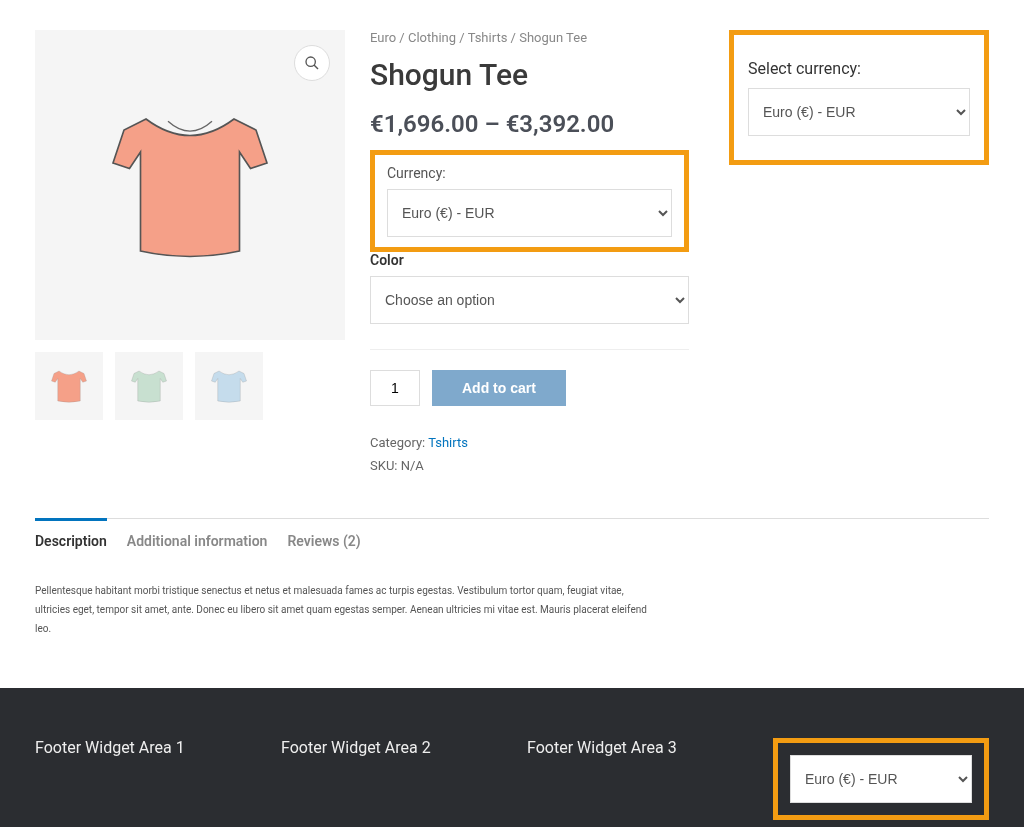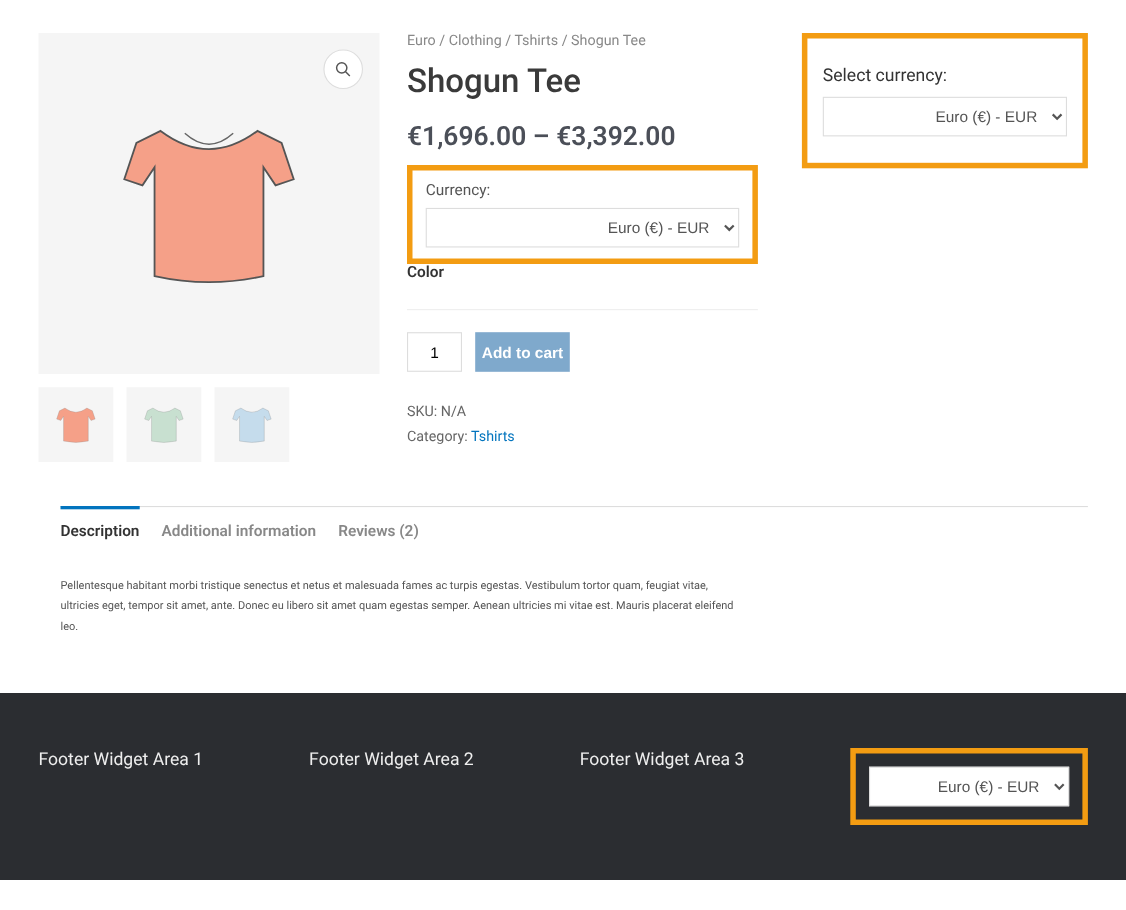--- a/index.html
+++ b/index.html
@@ -14,28 +14,28 @@
 .thumb { width: 68px; height: 68px; background: #f5f5f5; display: flex; align-items: center; justify-content: center; cursor: pointer; }
 .summary { flex: 1; }
 .breadcrumb { font-size: 13px; color: #888; margin-bottom: 12px; }
 .breadcrumb a { color: #888; text-decoration: none; }
 .title { font-size: 30px; font-weight: 500; color: #3a3a3a; margin-bottom: 18px; }
 .price { font-size: 24px; font-weight: 600; color: #4b4f58; margin-bottom: 12px; }
 .desc-short { font-size: 14px; color: #666; margin-bottom: 25px; }
 .currency-box { border: 5px solid #f39c12; padding: 10px 12px; }
 .label { font-size: 14px; color: #555; margin-bottom: 8px; display: block; }
 .label-bold { font-weight: 600; color: #333; }
-select { width: 100%; padding: 8px 10px; border: 1px solid #ddd; background: #fff; font-size: 14px; color: #555; height: 36px; text-align: right; }
+select { width: 100%; padding: 8px 10px; border: 1px solid #ddd; background: #fff; font-size: 14px; color: #555; height: 48px; }
 .color-row { margin-bottom: 25px; }
 .cart-row { display: flex; gap: 12px; align-items: center; padding-top: 20px; border-top: 1px solid #eee; margin-bottom: 25px; }
 .qty { width: 50px; height: 36px; border: 1px solid #ddd; text-align: center; font-size: 14px; }
-.add-btn { background: #7fa9cc; color: #fff; border: none; padding: 10px 6px; font-size: 14px; font-weight: 600; cursor: pointer; }
+.add-btn { background: #7fa9cc; color: #fff; border: none; padding: 10px 30px; font-size: 14px; font-weight: 600; cursor: pointer; }
 .meta { font-size: 13px; color: #666; line-height: 1.8; }
 .meta a { color: #0274be; text-decoration: none; }
-.tabs-wrap { padding: 0 35px 30px 35px; margin-left: 20px; }
+.tabs-wrap { padding: 0 35px 30px 35px; }
 .tabs { display: flex; gap: 20px; border-top: 1px solid #ddd; position: relative; }
 .tab { padding: 12px 0; font-size: 14px; font-weight: 600; color: #888; cursor: pointer; border-top: 3px solid transparent; margin-top: -1px; }
 .tab.active { color: #333; border-top-color: #0274be; }
 .tab-content { padding: 20px 0; font-size: 10px; color: #555; line-height: 1.9; max-width: 620px; }
 .sidebar-box { border: 5px solid #f39c12; padding: 24px 14px; }
 .sidebar-label { font-size: 16px; color: #333; margin-bottom: 10px; }
 .footer { background: #2b2d31; color: #ccc; padding: 50px 35px; display: flex; gap: 30px; }
 .footer-col { flex: 1; }
 .footer-title { font-size: 16px; font-weight: 400; color: #eee; margin-bottom: 18px; }
 .footer-select-box { border: 5px solid #f39c12; padding: 12px; }
@@ -96,30 +96,33 @@
 
       <div class="currency-box">
         <label class="label">Currency:</label>
         <select>
           <option>Euro (€) - EUR</option>
         </select>
       </div>
 
       <div class="color-row">
         <label class="label label-bold">Color</label>
+        <select>
+          <option>Choose an option</option>
+        </select>
       </div>
 
       <div class="cart-row">
         <input class="qty" value="1" style="">
         <button class="add-btn">Add to cart</button>
       </div>
 
       <div class="meta">
+        <div><span>Category:</span> <a>Tshirts</a></div>
         <div><span>SKU:</span> <span>N/A</span></div>
-        <div><span>Category:</span> <a>Tshirts</a></div>
       </div>
     </div>
   </div>
 
   <div class="sidebar">
     <div class="sidebar-box">
       <div class="sidebar-label">Select currency:</div>
       <select>
         <option>Euro (€) - EUR</option>
       </select>

